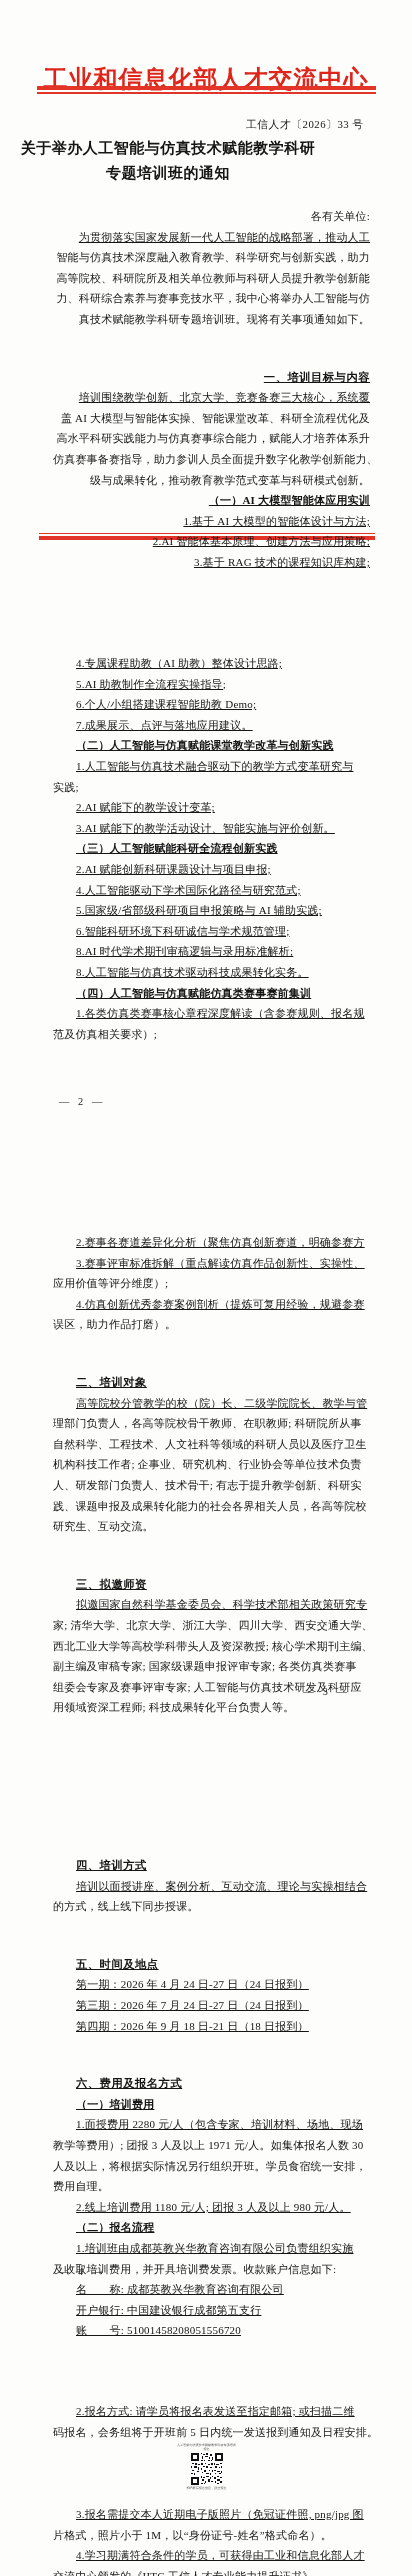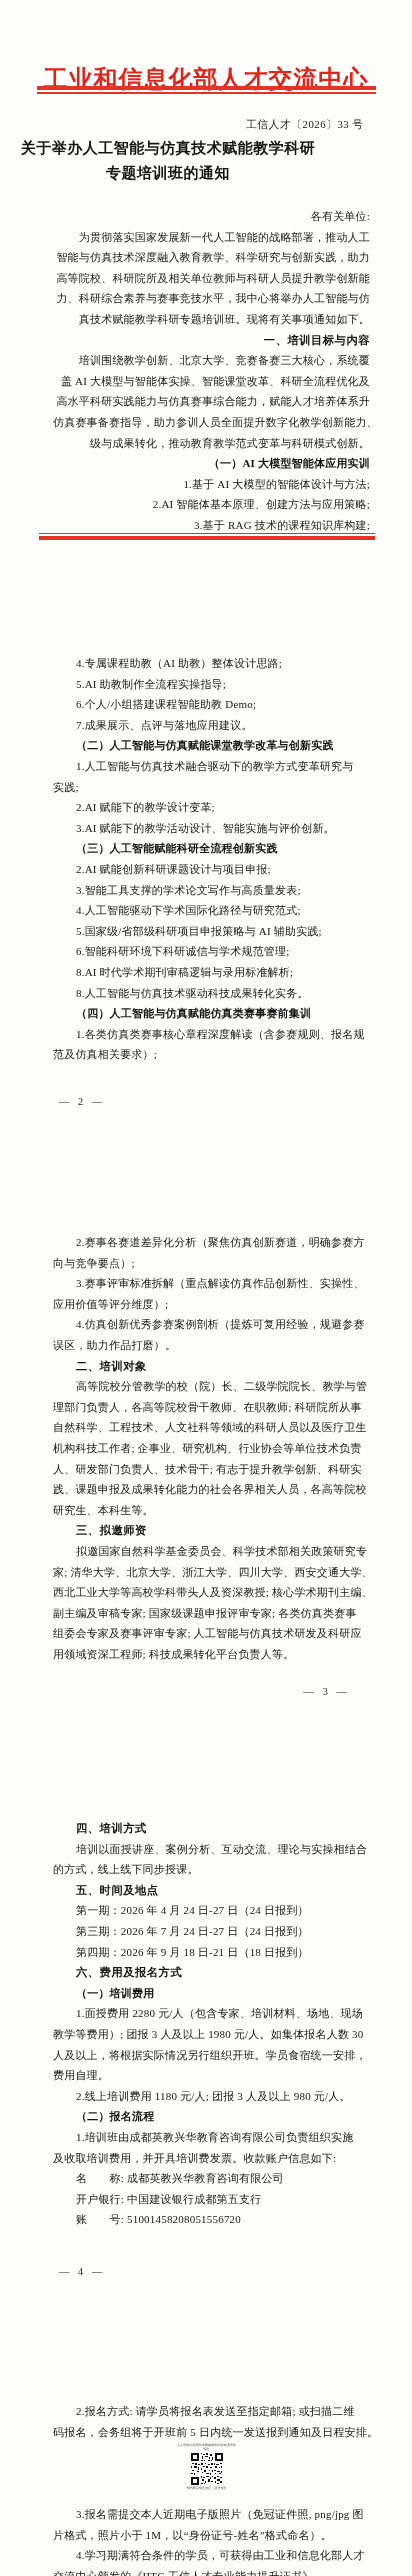--- a/index.html
+++ b/index.html
@@ -12,22 +12,22 @@
   .lh-title{
     position:absolute;left:0;top:53px;width:412px;text-align:center;
     font-size:24px;font-weight:700;letter-spacing:1px;white-space:nowrap;margin-top:10px;
   }
   .redline{position:absolute;left:37px;width:339px;}
   .doc-no{position:absolute;left:246px;top:103px;font-size:10.8px;letter-spacing:0.5px;white-space:nowrap;margin-top:15px;}
   .main-title{position:absolute;left:0;width:336px;text-align:center;font-weight:700;font-size:15px;letter-spacing:0.5px;white-space:nowrap;}
   
   .page-block{position:absolute;left:53px;width:317px;}
   .line{height:20.6px;line-height:20.6px;font-size:11px;white-space:nowrap;letter-spacing:0.2px;position:relative;}
-  .line.indent,.line.heading,.line.sub,.line.schedule{padding-left:23px;}
-  .line.heading{font-family:"Liberation Sans","DejaVu Sans",sans-serif;font-weight:700;font-size:11.3px;letter-spacing:0.5px;}
+  .line.indent,.line.heading,.line.sub,.line.schedule{padding-left:23px;text-decoration:underline;}
+  .line.heading{font-family:"Liberation Sans","DejaVu Sans",sans-serif;font-weight:700;font-size:11.3px;letter-spacing:0.5px;margin-top:37px;}
   .line.sub{font-weight:700;}
   .pagenum{position:absolute;font-size:10.3px;letter-spacing:3.1px;white-space:nowrap;color:#222;}
   
   .qr-wrap{position:absolute;left:155px;top:2443px;width:103px;text-align:center;}
   .qr-cap{font-size:3.1px;color:#555;line-height:4.1px;white-space:nowrap;}
   .qr-box{margin:1.5px auto 1px auto;width:32px;height:32px;}
 </style>
 </head>
 <body>
 
@@ -68,65 +68,63 @@
         <div class="line indent">5.AI 助教制作全流程实操指导;</div>
         <div class="line indent">6.个人/小组搭建课程智能助教 Demo;</div>
         <div class="line indent">7.成果展示、点评与落地应用建议。</div>
         <div class="line sub">（二）人工智能与仿真赋能课堂教学改革与创新实践</div>
         <div class="line indent">1.人工智能与仿真技术融合驱动下的教学方式变革研究与</div>
         <div class="line plain">实践;</div>
         <div class="line indent">2.AI 赋能下的教学设计变革;</div>
         <div class="line indent">3.AI 赋能下的教学活动设计、智能实施与评价创新。</div>
         <div class="line sub">（三）人工智能赋能科研全流程创新实践</div>
         <div class="line indent">2.AI 赋能创新科研课题设计与项目申报;</div>
-        <div class="line indent">3.智能工具支撑的学术论文写作与高质量发表;</div>
         <div class="line indent">4.人工智能驱动下学术国际化路径与研究范式;</div>
         <div class="line indent">5.国家级/省部级科研项目申报策略与 AI 辅助实践;</div>
         <div class="line indent">6.智能科研环境下科研诚信与学术规范管理;</div>
         <div class="line indent">8.AI 时代学术期刊审稿逻辑与录用标准解析;</div>
         <div class="line indent">8.人工智能与仿真技术驱动科技成果转化实务。</div>
         <div class="line sub">（四）人工智能与仿真赋能仿真类赛事赛前集训</div>
         <div class="line indent">1.各类仿真类赛事核心章程深度解读（含参赛规则、报名规</div>
         <div class="line plain">范及仿真相关要求）;</div>
       </div>
       <div class="page-block" style="top: 1232px;">
         <div class="line indent">2.赛事各赛道差异化分析（聚焦仿真创新赛道，明确参赛方</div>
-        <div class="line plain">向与竞争要点）;</div>
         <div class="line indent">3.赛事评审标准拆解（重点解读仿真作品创新性、实操性、</div>
         <div class="line plain">应用价值等评分维度）;</div>
         <div class="line indent">4.仿真创新优秀参赛案例剖析（提炼可复用经验，规避参赛</div>
         <div class="line plain">误区，助力作品打磨）。</div>
         <div class="line heading">二、培训对象</div>
         <div class="line indent">高等院校分管教学的校（院）长、二级学院院长、教学与管</div>
         <div class="line plain">理部门负责人，各高等院校骨干教师、在职教师; 科研院所从事</div>
         <div class="line plain">自然科学、工程技术、人文社科等领域的科研人员以及医疗卫生</div>
         <div class="line plain">机构科技工作者; 企事业、研究机构、行业协会等单位技术负责</div>
         <div class="line plain">人、研发部门负责人、技术骨干; 有志于提升教学创新、科研实</div>
         <div class="line plain">践、课题申报及成果转化能力的社会各界相关人员，各高等院校</div>
-        <div class="line plain">研究生、本科生等。</div>
+        <div class="line plain">研究生、互动交流。</div>
         <div class="line heading">三、拟邀师资</div>
         <div class="line indent">拟邀国家自然科学基金委员会、科学技术部相关政策研究专</div>
         <div class="line plain">家; 清华大学、北京大学、浙江大学、四川大学、西安交通大学、</div>
         <div class="line plain">西北工业大学等高校学科带头人及资深教授; 核心学术期刊主编、</div>
         <div class="line plain">副主编及审稿专家; 国家级课题申报评审专家; 各类仿真类赛事</div>
         <div class="line plain">组委会专家及赛事评审专家; 人工智能与仿真技术研发及科研应</div>
         <div class="line plain">用领域资深工程师; 科技成果转化平台负责人等。</div>
       </div>
       <div class="page-block" style="top: 1818px;">
         <div class="line heading">四、培训方式</div>
         <div class="line indent">培训以面授讲座、案例分析、互动交流、理论与实操相结合</div>
         <div class="line plain">的方式，线上线下同步授课。</div>
         <div class="line heading">五、时间及地点</div>
         <div class="line schedule">第一期：2026 年 4 月 24 日-27 日（24 日报到）</div>
         <div class="line schedule">第三期：2026 年 7 月 24 日-27 日（24 日报到）</div>
         <div class="line schedule">第四期：2026 年 9 月 18 日-21 日（18 日报到）</div>
         <div class="line heading">六、费用及报名方式</div>
         <div class="line sub">（一）培训费用</div>
         <div class="line indent">1.面授费用 2280 元/人（包含专家、培训材料、场地、现场</div>
-        <div class="line plain">教学等费用）; 团报 3 人及以上 1980 元/人。如集体报名人数 30</div>
+        <div class="line plain">教学等费用）; 团报 3 人及以上 1971 元/人。如集体报名人数 30</div>
         <div class="line plain">人及以上，将根据实际情况另行组织开班。学员食宿统一安排，</div>
         <div class="line plain">费用自理。</div>
         <div class="line indent">2.线上培训费用 1180 元/人; 团报 3 人及以上 980 元/人。</div>
         <div class="line sub">（二）报名流程</div>
         <div class="line indent">1.培训班由成都英教兴华教育咨询有限公司负责组织实施</div>
         <div class="line plain">及收取培训费用，并开具培训费发票。收款账户信息如下:</div>
         <div class="line indent">名　　称: 成都英教兴华教育咨询有限公司</div>
         <div class="line indent">开户银行: 中国建设银行成都第五支行</div>
         <div class="line indent">账　　号: 51001458208051556720</div>
       </div>

